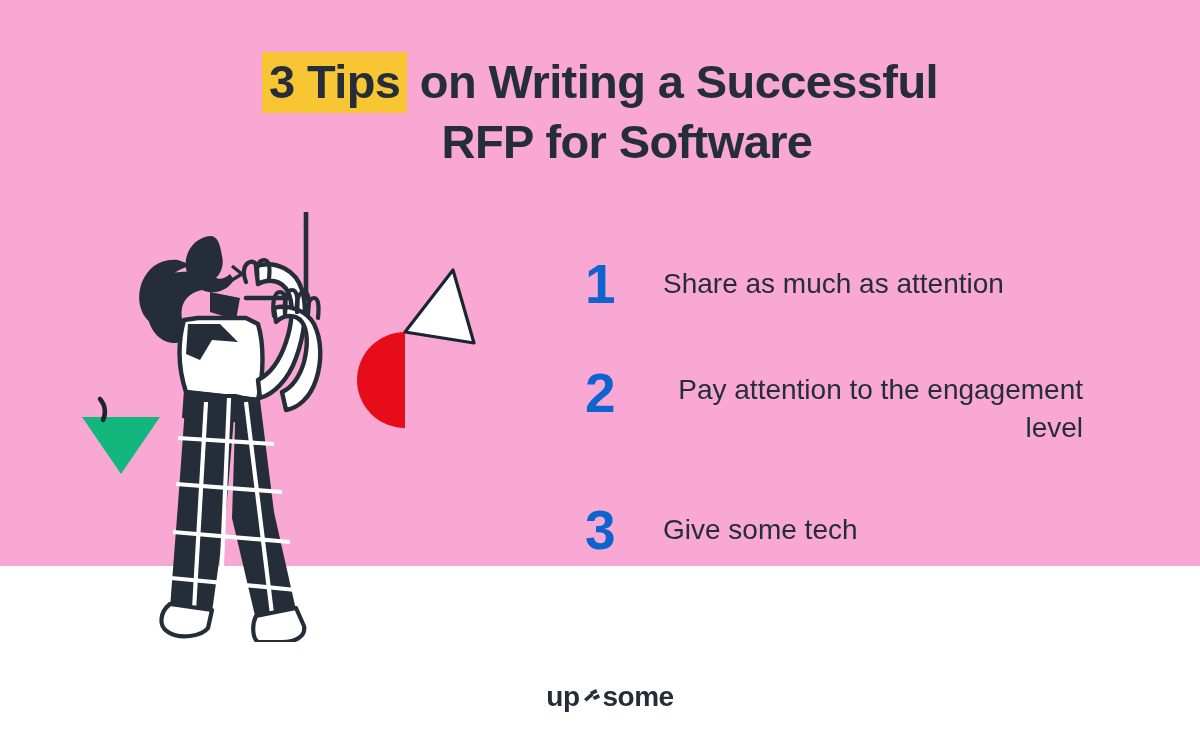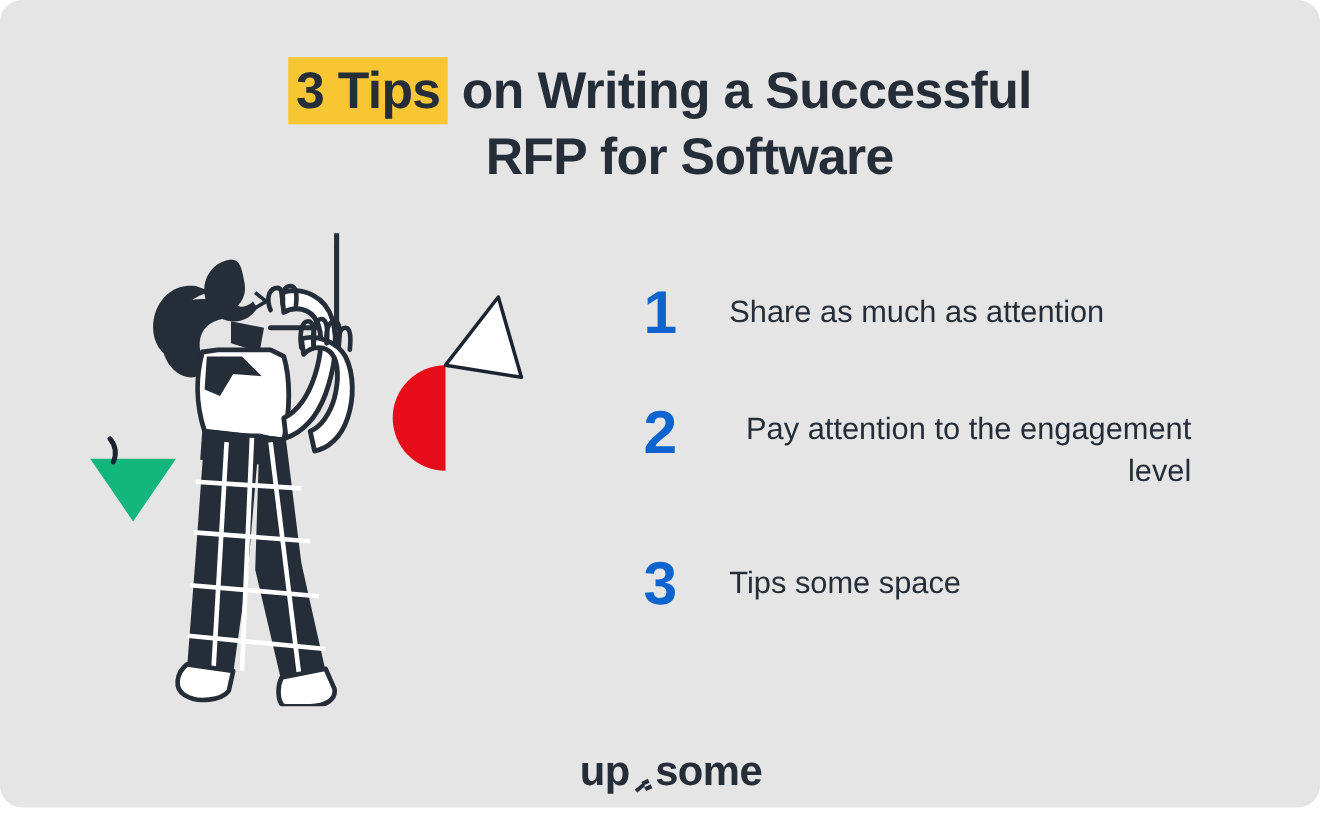--- a/index.html
+++ b/index.html
@@ -9,23 +9,22 @@
   body {
     width: 1200px;
     height: 754px;
     background: #ffffff;
     font-family: "Liberation Sans", sans-serif;
     overflow: hidden;
   }
   .poster {
     position: relative;
     width: 1200px;
-    height: 734px;
-    background: #e5e5e5;
-    border-radius: 20px;
+    height: 566px;
+    background: #f9a8d4;
   }
 
   
   .title-block {
     position: absolute;
     left: 0;
     top: 52px;
     width: 1200px;
     text-align: center;
   }
@@ -91,22 +90,21 @@
   
   .logo {
     position: absolute;
     left: 0;
     top: 681px;
     width: 1200px;
     text-align: center;
   }
   .logo-inner {
     display: inline-flex;
-    align-items: center;
-    font-size: 38px;
+    font-size: 28px;
     font-weight: bold;
     color: #252d38;
     letter-spacing: -0.5px;
     margin-left: 20px;
   }
   .logo-mark {
     display: inline-block;
     width: 21px;
     height: 21px;
     margin: 0 1px;
@@ -225,21 +223,21 @@
       <div class="tip-text">Share as much as attention</div>
     </div>
 
     <div class="tip-row two">
       <div class="tip-num">2</div>
       <div class="tip-text">Pay attention to the engagement level</div>
     </div>
 
     <div class="tip-row">
       <div class="tip-num">3</div>
-      <div class="tip-text">Tips some space</div>
+      <div class="tip-text">Give some tech</div>
     </div>
   </div>
 
   <div class="logo">
     <span class="logo-inner">
       <span>up</span>
       <span class="logo-mark">
         <svg width="21" height="21" viewBox="0 0 21 21" xmlns="http://www.w3.org/2000/svg">
           <g fill="#252d38">
             <path d="M3 13 L10 7 L12.5 9.5 L5.5 15.5 Z"></path>

